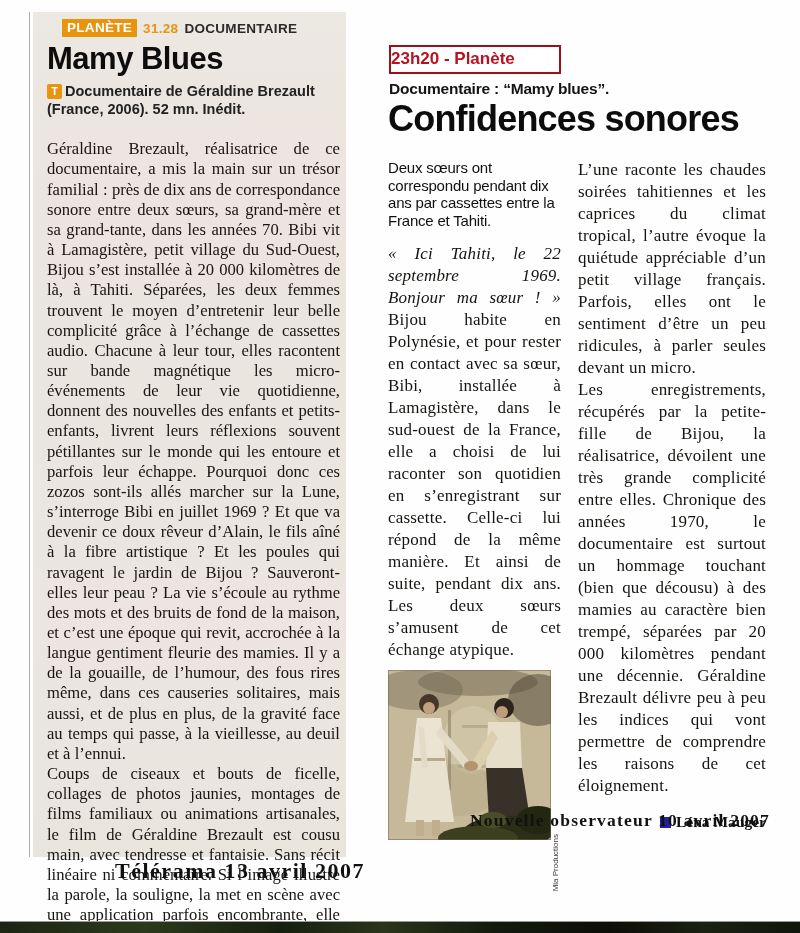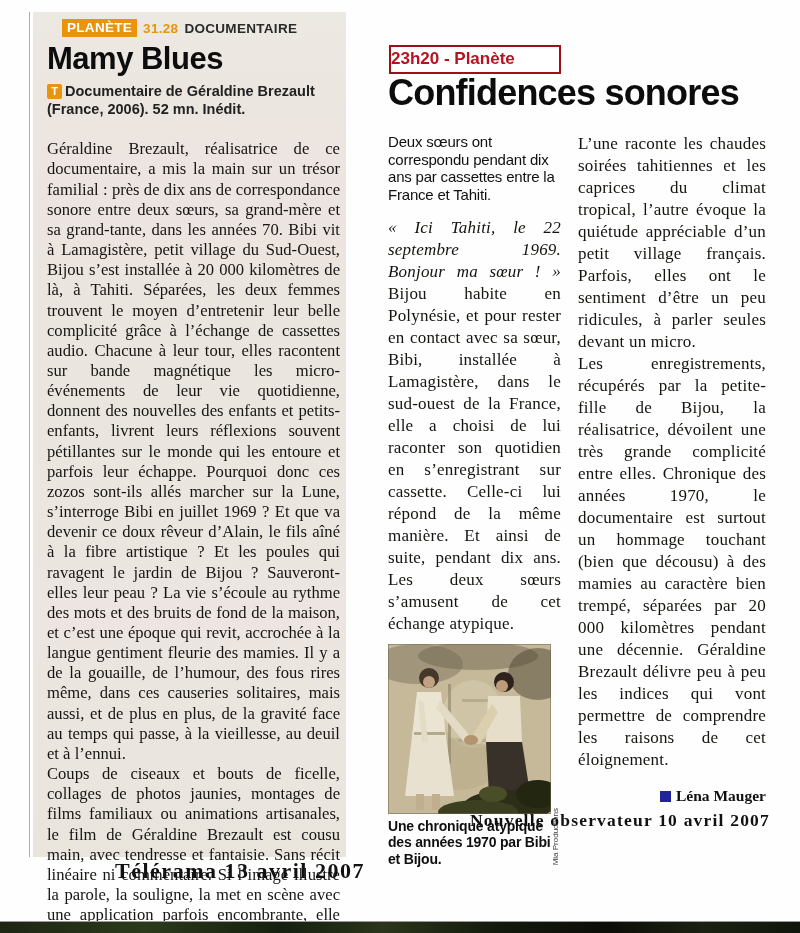--- a/index.html
+++ b/index.html
@@ -97,20 +97,21 @@
     <div class="lc-body">
       <p>Géraldine Brezault, réalisatrice de ce documentaire, a mis la main sur un trésor familial : près de dix ans de correspondance sonore entre deux sœurs, sa grand-mère et sa grand-tante, dans les années 70. Bibi vit à Lamagistère, petit village du Sud-Ouest, Bijou s’est installée à 20 000 kilomètres de là, à Tahiti. Séparées, les deux femmes trouvent le moyen d’entretenir leur belle complicité grâce à l’échange de cassettes audio. Chacune à leur tour, elles racontent sur bande magnétique les micro-événements de leur vie quotidienne, donnent des nouvelles des enfants et petits-enfants, livrent leurs réflexions souvent pétillantes sur le monde qui les entoure et parfois leur échappe. Pourquoi donc ces zozos sont-ils allés marcher sur la Lune, s’interroge Bibi en juillet 1969 ? Et que va devenir ce doux rêveur d’Alain, le fils aîné à la fibre artistique ? Et les poules qui ravagent le jardin de Bijou ? Sauveront-elles leur peau ? La vie s’écoule au rythme des mots et des bruits de fond de la maison, et c’est une époque qui revit, accrochée à la langue gentiment fleurie des mamies. Il y a de la gouaille, de l’humour, des fous rires même, dans ces causeries solitaires, mais aussi, et de plus en plus, de la gravité face au temps qui passe, à la vieillesse, au deuil et à l’ennui.</p>
       <p>Coups de ciseaux et bouts de ficelle, collages de photos jaunies, montages de films familiaux ou animations artisanales, le film de Géraldine Brezault est cousu main, avec tendresse et fantaisie. Sans récit linéaire ni commentaire. Si l’image illustre la parole, la souligne, la met en scène avec une application parfois encombrante, elle ne nous détourne pas de l’essentiel : on rit, on s’émeut, on est avec ces femmes simples, dont ce pudique témoignage posthume dit la part d’exceptionnel.</p>
     </div>
 
   </div>
   <div class="src-telerama">Télérama 13 avril 2007</div>
 
   <div class="right-clip">
     <div class="ro-timebox">23h20 - Planète</div>
+    <div class="ro-kicker">Documentaire : “Mamy blues”.</div>
     <h1 class="ro-title">Confidences sonores</h1>
     <div class="ro-cols">
       <div class="ro-col1">
         <div class="ro-lede">Deux sœurs ont correspondu pendant dix ans par cassettes entre la France et Tahiti.</div>
         <div class="ro-body">
           <p><span class="q">« Ici Tahiti, le 22 septembre 1969. Bonjour ma sœur ! »</span><span> Bijou habite en Polynésie, et pour rester en contact avec sa sœur, Bibi, installée à Lamagistère, dans le sud-ouest de la France, elle a choisi de lui raconter son quotidien en s’enregistrant sur cassette. Celle-ci lui répond de la même manière. Et ainsi de suite, pendant dix ans. Les deux sœurs s’amusent de cet échange atypique.</span></p>
         </div>
         <div class="photo-wrap">
           <svg class="photo-frame" viewBox="0 0 163 170" xmlns="http://www.w3.org/2000/svg">
             <rect width="163" height="170" fill="#c6b999"></rect>
@@ -142,21 +143,20 @@
             <ellipse cx="83" cy="96" rx="7" ry="5" fill="#b3946f"></ellipse>
 
             <ellipse cx="120" cy="162" rx="45" ry="16" fill="#2c2e18"></ellipse>
             <ellipse cx="90" cy="168" rx="40" ry="12" fill="#3c4020"></ellipse>
             <ellipse cx="150" cy="150" rx="22" ry="14" fill="#232712"></ellipse>
             <ellipse cx="105" cy="150" rx="14" ry="8" fill="#4a4e28"></ellipse>
             <rect x="0" y="0" width="163" height="170" fill="none" stroke="#6e6452" stroke-width="1.5" opacity="0.7"></rect>
           </svg>
           <div class="photo-credit">Mia Productions</div>
         </div>
-        <div class="photo-caption">Une chronique atypique des années 1970 par Bibi et Bijou.</div>
       </div>
       <div class="ro-col2">
         <div class="ro-body">
           <p>L’une raconte les chaudes soirées tahitiennes et les caprices du climat tropical, l’autre évoque la quiétude appréciable d’un petit village français. Parfois, elles ont le sentiment d’être un peu ridicules, à parler seules devant un micro.</p>
           <p>Les enregistrements, récupérés par la petite-fille de Bijou, la réalisatrice, dévoilent une très grande complicité entre elles. Chronique des années 1970, le documentaire est surtout un hommage touchant (bien que décousu) à des mamies au caractère bien trempé, séparées par 20 000 kilomètres pendant une décennie. Géraldine Brezault délivre peu à peu les indices qui vont permettre de comprendre les raisons de cet éloignement.</p>
         </div>
         <div class="ro-author">
           <span class="sq"></span><span>Léna Mauger</span>
         </div>
       </div>

